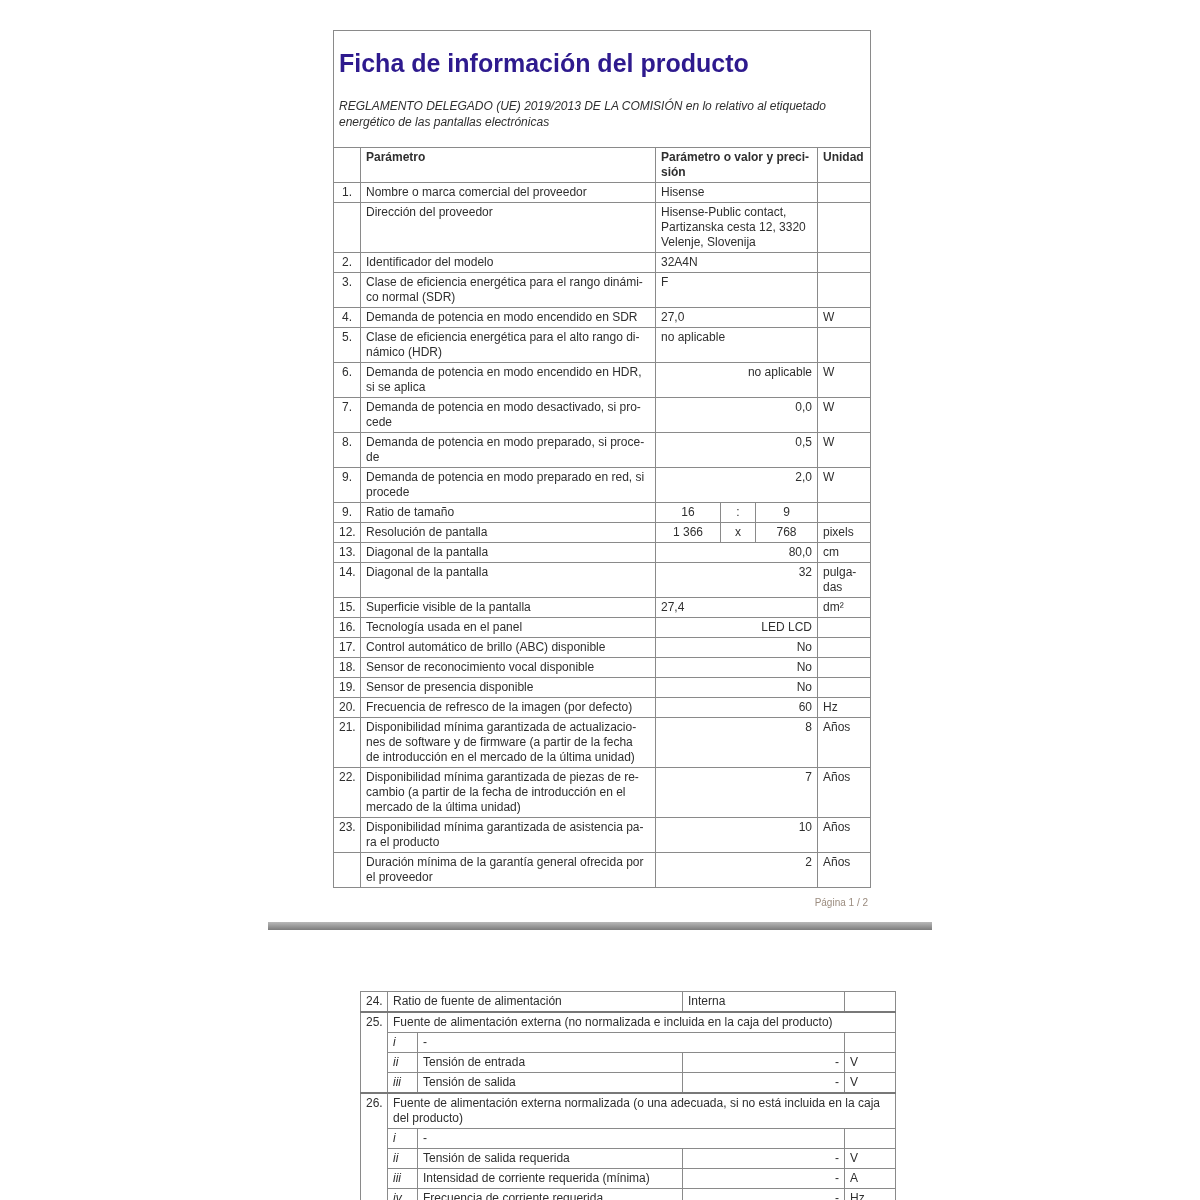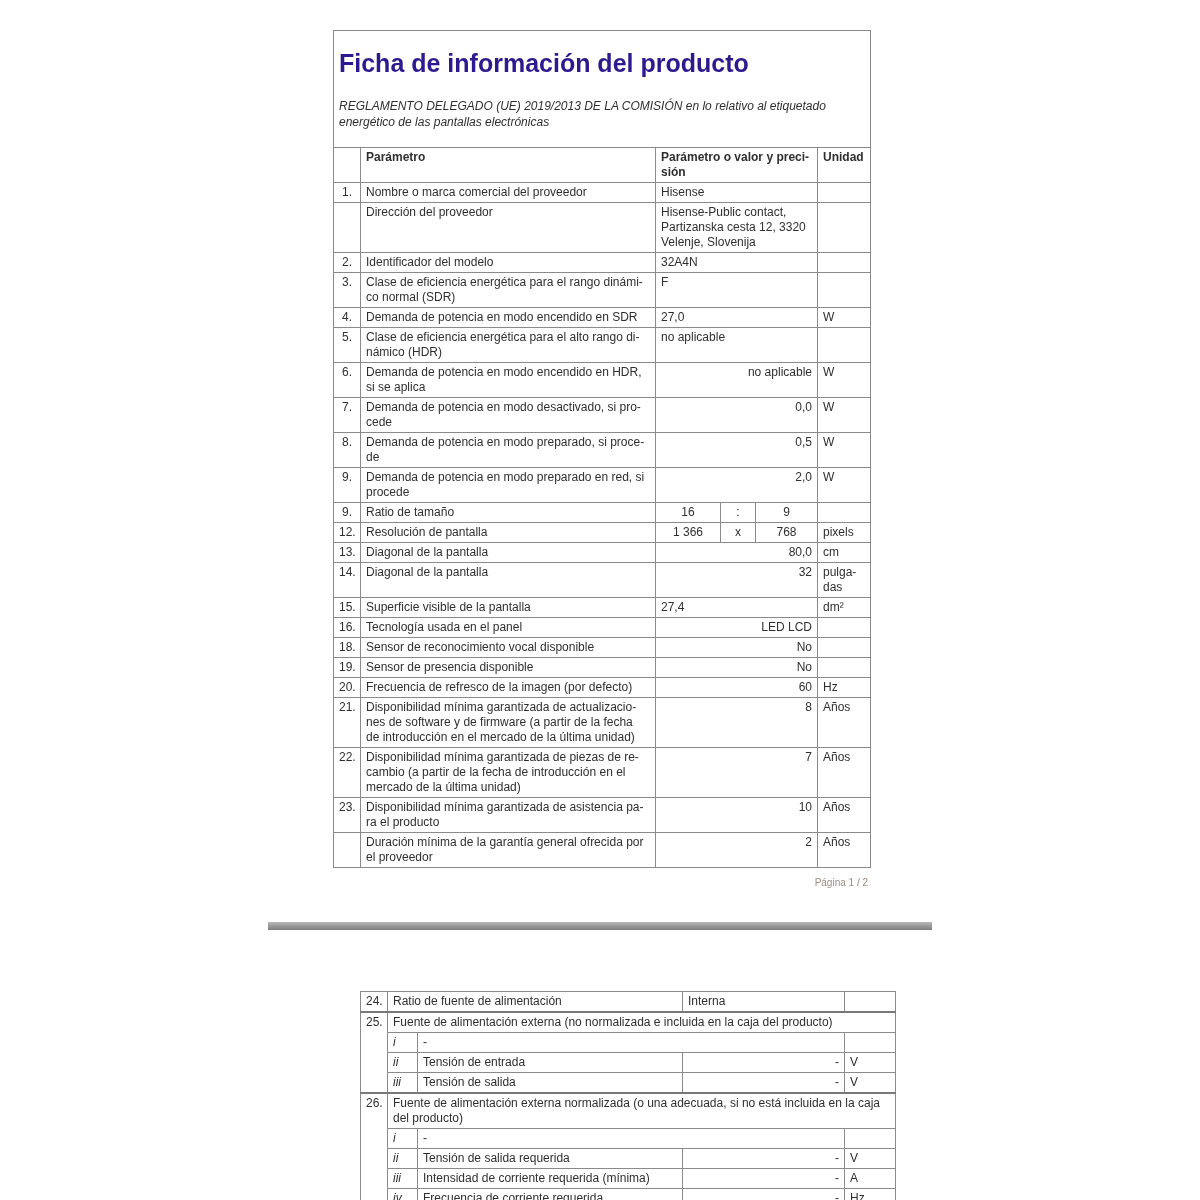--- a/index.html
+++ b/index.html
@@ -203,20 +203,26 @@
             <td class="c-value" colspan="3" style="text-align: left;">27,4</td>
             <td class="c-unit">dm²</td>
           </tr>
           <tr>
             <td class="c-num">16.</td>
             <td class="c-param">Tecnología usada en el panel</td>
             <td class="c-value" colspan="3" style="text-align: right;">LED LCD</td>
             <td class="c-unit"></td>
           </tr>
           <tr>
+            <td class="c-num">17.</td>
+            <td class="c-param">Control automático de brillo (ABC) disponible</td>
+            <td class="c-value" colspan="3" style="text-align: right;">No</td>
+            <td class="c-unit"></td>
+          </tr>
+          <tr>
             <td class="c-num">18.</td>
             <td class="c-param">Sensor de reconocimiento vocal disponible</td>
             <td class="c-value" colspan="3" style="text-align: right;">No</td>
             <td class="c-unit"></td>
           </tr>
           <tr>
             <td class="c-num">19.</td>
             <td class="c-param">Sensor de presencia disponible</td>
             <td class="c-value" colspan="3" style="text-align: right;">No</td>
             <td class="c-unit"></td>

